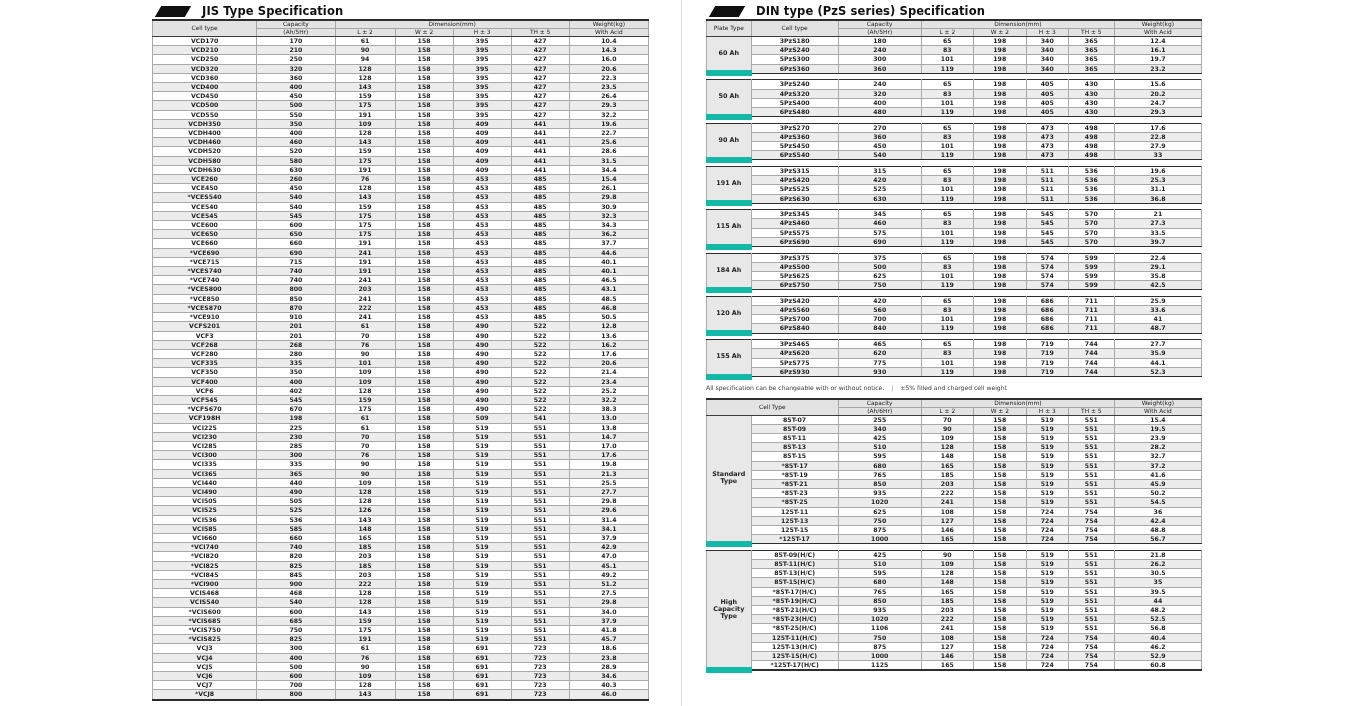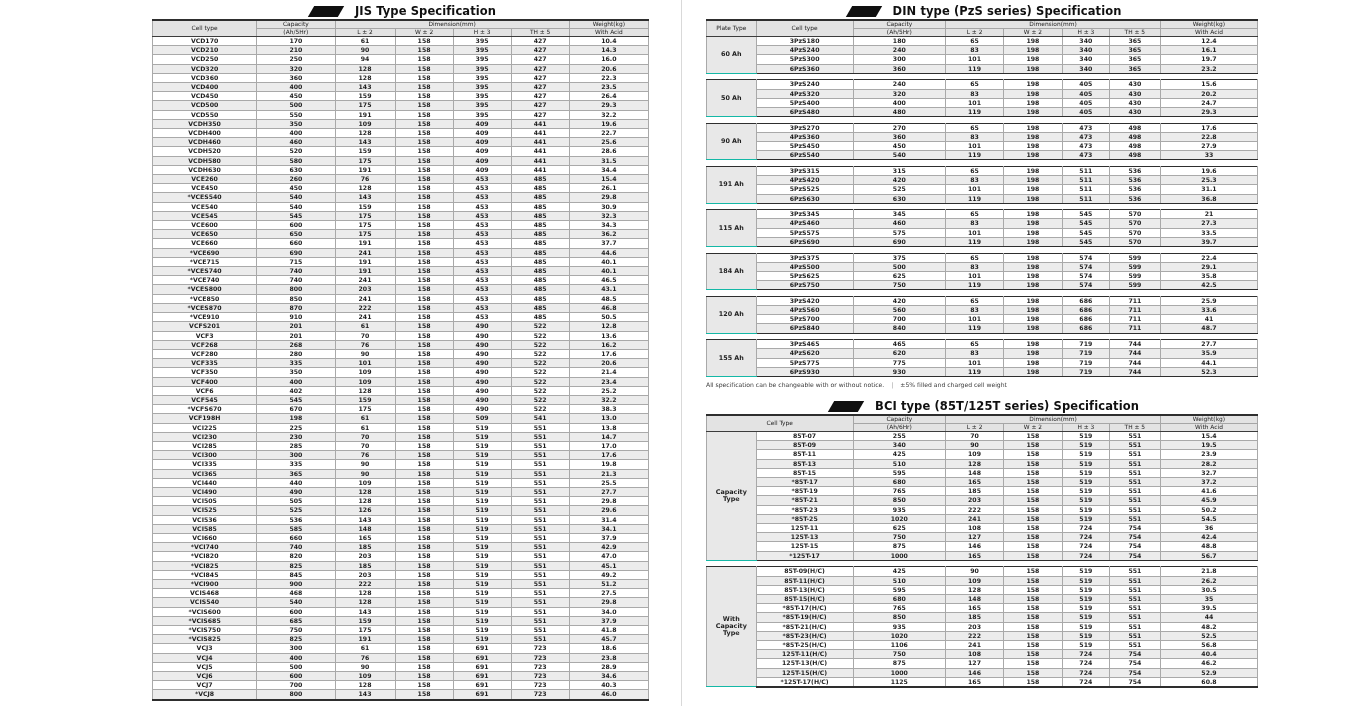--- a/index.html
+++ b/index.html
@@ -1,42 +1,42 @@
 <!DOCTYPE html>
 <html><head>
 <meta charset="utf-8">
 <style>
   * { margin:0; padding:0; box-sizing:border-box; }
   html,body { background:#ffffff; }
   body { font-family:"DejaVu Sans","Liberation Sans",sans-serif; color:#1f1f1f; }
   .page { position:relative; width:1350px; height:706px; background:#fff; overflow:hidden; }
 
   .col-left  { position:absolute; left:152px; top:0; width:497px; }
-  .col-right { position:absolute; left:706px; top:0; width:552px; }
+  .col-right { position:absolute; left:706px; top:0; width:496px; }
   .vdivider  { position:absolute; left:681px; top:0; width:1px; height:706px; background:#d9d9d9; }
 
-  .section-title { display:flex; align-items:center; height:16px; padding-top:6px; margin-bottom:3px;justify-content:center; }
+  .section-title { display:flex; align-items:center; height:16px; padding-top:6px; margin-bottom:3px; }
   .pgram { display:inline-block; width:30px; height:11px; background:#101010; transform:skewX(-30deg); margin-left:6px; margin-right:14px; }
   .section-title h2 { font-size:11.5px; font-weight:bold; color:#101010; letter-spacing:0.1px; }
 
   table { width:100%; border-collapse:collapse; table-layout:fixed; }
   th, td { text-align:center; vertical-align:middle; padding:0; overflow:hidden; white-space:nowrap; }
 
   thead th { background:#e3e3e3; font-weight:normal; font-size:5.9px; line-height:7px; height:7px;
              color:#222; border:1px solid #a6a6a6; }
   thead tr:first-child th { border-top:2px solid #2e2e2e; }
   thead tr:last-child th, thead th.rspan { border-bottom:1px solid #3c3c3c; }
 
   tbody td { font-size:6.2px; font-weight:bold; line-height:8.2px; height:8.2px;
              border:1px solid #a9a9a9; background:#fff; }
   tbody tr.alt td { background:#ececec; }
   tbody td.ctype { font-weight:bold; }
 
   td.plate { background:#e8e8e8 !important; font-weight:bold; font-size:6.4px; white-space:normal;
-             line-height:7px; border-bottom:1px solid #14b8a6; }
+             line-height:7px; border-bottom:6px solid #14b8a6; }
   tr.gstart td { border-top:1px solid #2e2e2e; }
   tr.gend td { border-bottom:1px solid #2e2e2e; }
   tr.gap td { border:none; height:6.5px; background:#fff !important; }
 
   .jis tbody tr:last-child td { border-bottom:2px solid #2e2e2e; }
   .bci tbody tr:last-child td { border-bottom:2px solid #2e2e2e; }
 
   .footnote { margin-top:4px; font-size:6.1px; color:#3a3a3a; display:flex; align-items:center; }
   .footnote .sep { color:#9a9a9a; margin:0 7px; }
   .bci-block { margin-top:7px; }
@@ -1088,24 +1088,20 @@
           </tbody>
       </table>
       <div class="footnote">
         <span>All specification can be changeable with or without notice.</span>
         <span class="sep">|</span>
         <span>±5% filled and charged cell weight</span>
       </div>
     </div>
 
     <div class="bci-block">
-      <div class="section-title">
-        <span class="pgram"></span>
-        <h2>BCI type (85T/125T series) Specification</h2>
-      </div>
       <table class="bci">
         <colgroup>
           <col style="width:9%">
             <col style="width:17.6%">
             <col style="width:16.8%">
             <col style="width:10.5%">
           <col style="width:10.7%">
             <col style="width:8.5%">
             <col style="width:9.3%">
             <col style="width:17.6%">
@@ -1121,21 +1117,21 @@
             <th>(Ah/6Hr)</th>
             <th>L ± 2</th>
             <th>W ± 2</th>
             <th>H ± 3</th>
             <th>TH ± 5</th>
             <th>With Acid</th>
           </tr>
         </thead>
         <tbody>
             <tr class="gstart">
-              <td rowspan="14" class="plate">Capacity Type</td>
+              <td rowspan="14" class="plate">Standard Type</td>
               <td class="ctype">85T-07</td>
               <td>255</td>
               <td>70</td>
               <td>158</td>
               <td>519</td>
               <td>551</td>
               <td>15.4</td>
             </tr>
             <tr class="alt">
               <td class="ctype">85T-09</td>
@@ -1251,21 +1247,21 @@
               <td>165</td>
               <td>158</td>
               <td>724</td>
               <td>754</td>
               <td>56.7</td>
             </tr>
             <tr class="gap">
               <td colspan="8"></td>
             </tr>
             <tr class="gstart">
-              <td rowspan="13" class="plate">With Capacity Type</td>
+              <td rowspan="13" class="plate">High Capacity Type</td>
               <td class="ctype">85T-09(H/C)</td>
               <td>425</td>
               <td>90</td>
               <td>158</td>
               <td>519</td>
               <td>551</td>
               <td>21.8</td>
             </tr>
             <tr class="alt">
               <td class="ctype">85T-11(H/C)</td>

